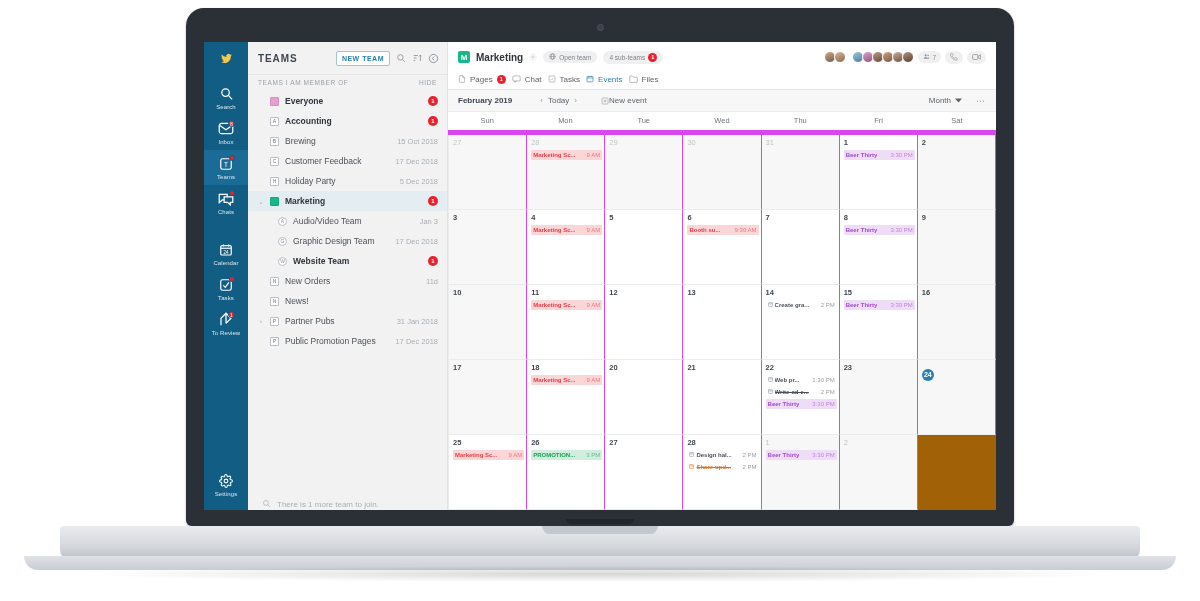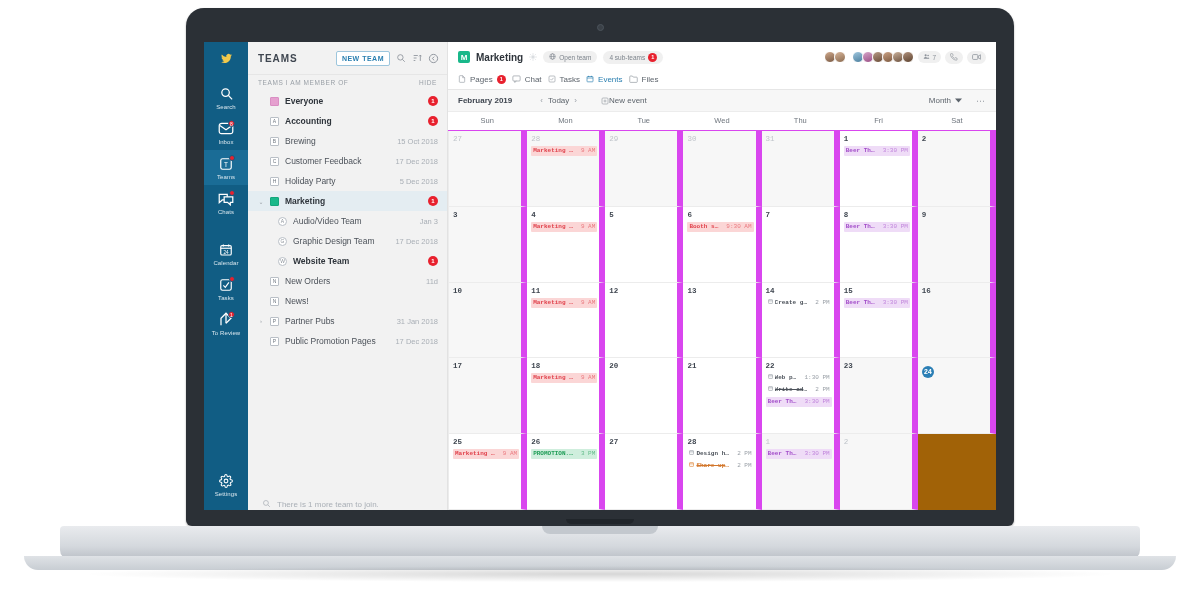--- a/index.html
+++ b/index.html
@@ -230,32 +230,32 @@
   .today-btn { cursor: pointer; }
   .new-event { display: flex; align-items: center; font-size: 8px; color: #5d646c; cursor:pointer; margin-left: 14px;}
   .new-event .ne-ico { color: #9aa0a7; display:flex; align-items:center;}
   .tool-right { margin-left: auto; display:flex; align-items:center; gap: 14px; }
   .view-select { display:flex; align-items:center; gap:4px; font-size:8px; color:#5d646c; cursor:pointer;}
   .kebab { color:#8b9199; letter-spacing:1px; font-size:9px; cursor:pointer; }
 
   .dow-row { display: grid; grid-template-columns: repeat(7,1fr); background:#fff;}
   .dow {
     text-align: center; font-size: 7.5px; color: #6f767e;
-    padding: 4px 0 5px; border-bottom: 1px solid #d946ef;
+    padding: 4px 0 5px; border-bottom: 5px solid #d946ef;
   }
   .cal-grid {
     flex: 1 1 auto; display: grid;
     grid-template-columns: repeat(7, 1fr);
     grid-auto-rows: 1fr;
     border-left: 1px solid #ececec;
     min-height: 0;
   }
   .cell {
-    border-right: 6px solid #d946ef; border-bottom: 1px solid #ececec;
-    padding: 3px 2px 0 4px; overflow: hidden; background: #fff; position: relative; font-family: Liberation Mono, monospace;
+    border-right: 1px solid #d946ef; border-bottom: 1px solid #ececec;
+    padding: 3px 2px 0 4px; overflow: hidden; background: #fff; position: relative;
   }
   .cell.other { background: #f7f7f7; }
   .cell.wknd { background: #f7f7f7; }
   .daynum { font-size: 7.5px; color: #3f4650; font-weight: bold; line-height: 10px; }
   .cell.other .daynum { color: #bfc4ca; font-weight: normal; }
   .daynum.today {
     display:inline-flex; align-items:center; justify-content:center;
     width: 12px; height: 12px; border-radius: 50%;
     background: #2b7fb5; color: #fff; font-size: 7px;
   }

